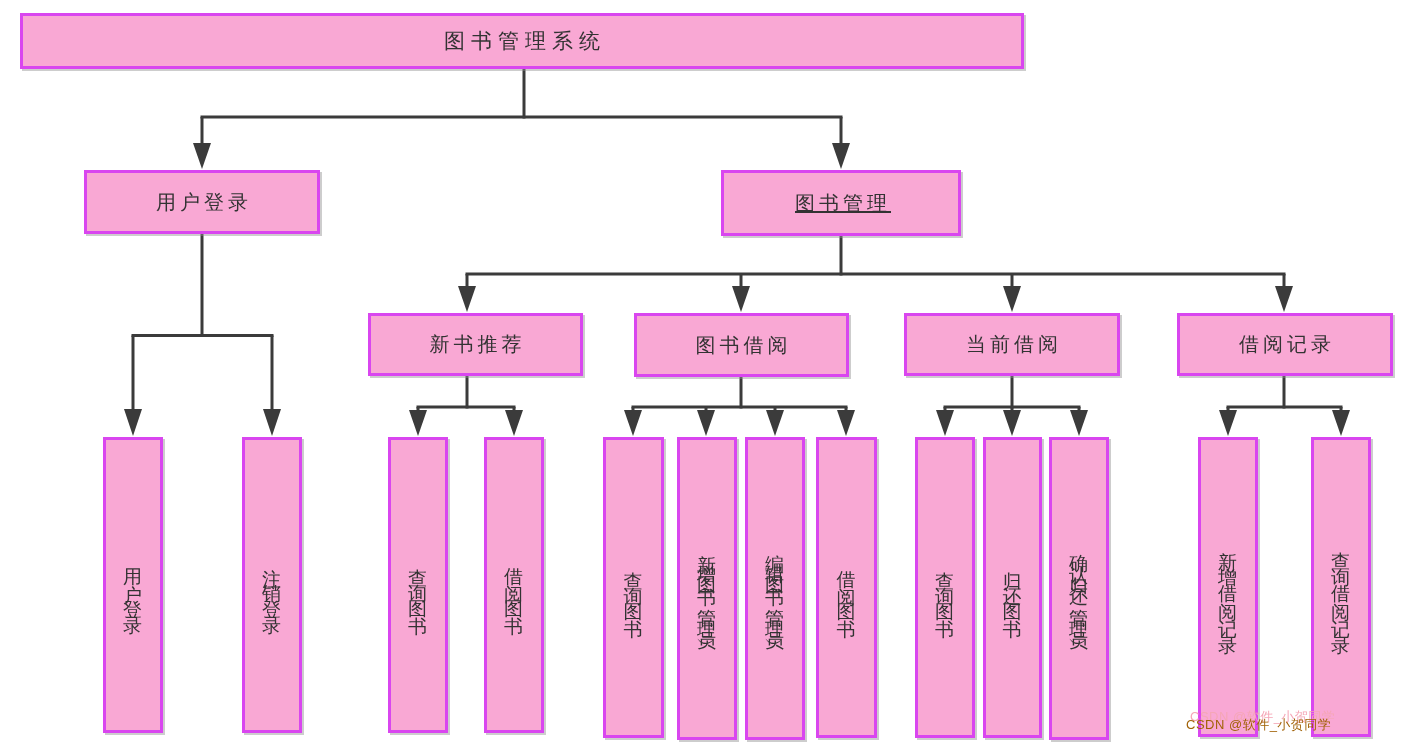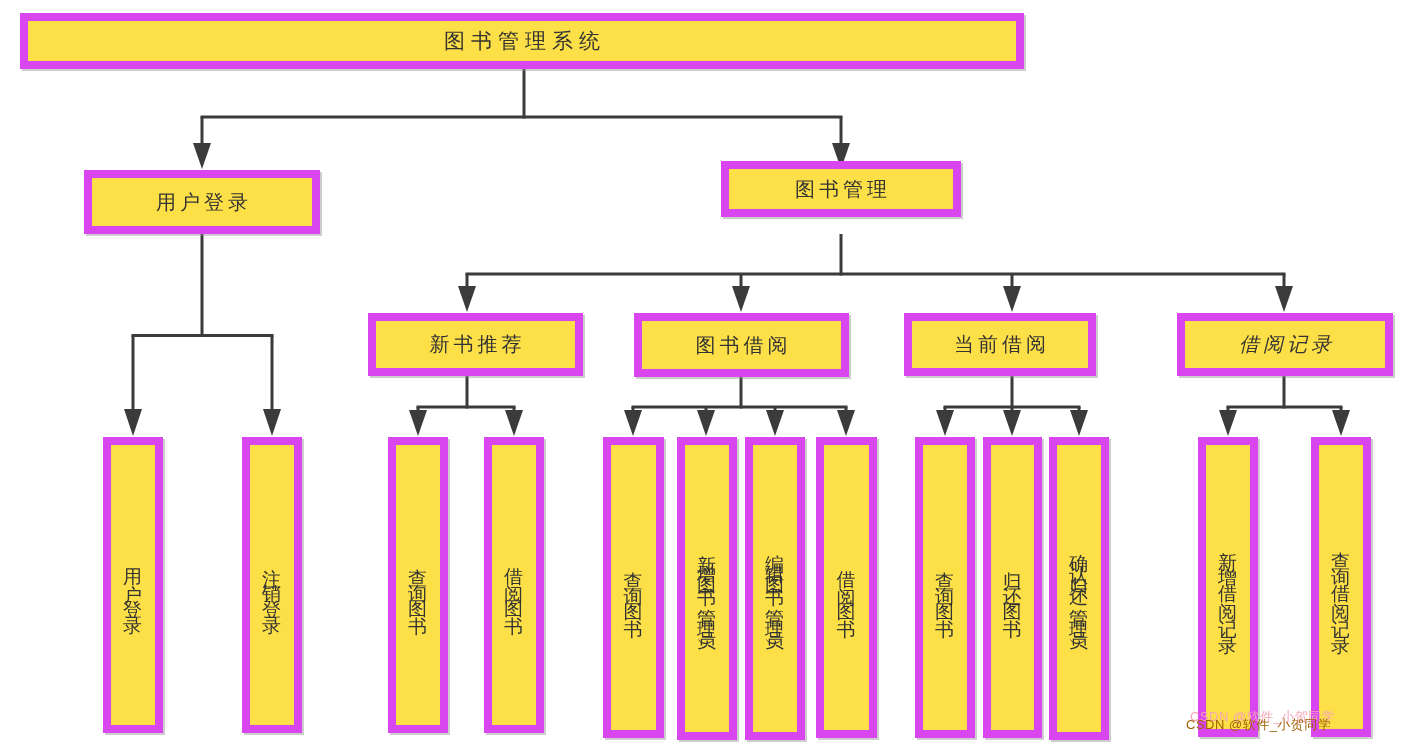--- a/index.html
+++ b/index.html
@@ -5,22 +5,22 @@
   html,body{
     margin:0;padding:0;background:#ffffff;
     width:1405px;height:747px;overflow:hidden;
     font-family:"Liberation Sans",sans-serif;
   }
   #canvas{position:relative;width:1405px;height:747px;background:#ffffff;}
   #connectors{position:absolute;left:0;top:0;width:1405px;height:747px;}
   #connectors line{stroke:#3b3b3b;stroke-width:3;}
   #connectors polygon{fill:#3b3b3b;stroke:none;}
   .hbox,.vbox{
-    position:absolute;box-sizing:border-box;background:#fde047;
-    border:8px solid #d946ef;
+    position:absolute;box-sizing:border-box;background:#f9a8d4;
+    border:3px solid #d946ef;
     box-shadow:2px 2px 0 rgba(145,145,145,0.45);
     display:flex;align-items:center;justify-content:center;
     color:#333333;
   }
   .hbox span{font-size:20px;letter-spacing:4px;padding-left:4px;white-space:nowrap;}
   .root-box span{font-size:21px;letter-spacing:6px;padding-left:6px;}
   .vt{
     writing-mode:vertical-rl;text-orientation:mixed;
     font-size:19px;line-height:1;color:#333333;white-space:nowrap;
   }
@@ -116,34 +116,34 @@
     </g>
   </svg>
 
   <div class="hbox root-box" style="left:20px;top:13px;width:1004px;height:56px;">
     <span>图书管理系统</span>
   </div>
 
   <div class="hbox" style="left:84px;top:170px;width:236px;height:64px;">
     <span>用户登录</span>
   </div>
-  <div class="hbox" style="left:721px;top:161px;width:240px;height:56px;">
+  <div class="hbox" style="left:721px;top:170px;width:240px;height:66px;text-decoration:underline;">
     <span>图书管理</span>
   </div>
 
   <div class="hbox" style="left:368px;top:313px;width:215px;height:63px;">
     <span>新书推荐</span>
   </div>
   <div class="hbox" style="left:634px;top:313px;width:215px;height:64px;">
     <span>图书借阅</span>
   </div>
-  <div class="hbox" style="left:904px;top:313px;width:192px;height:63px;">
+  <div class="hbox" style="left:904px;top:313px;width:216px;height:63px;">
     <span>当前借阅</span>
   </div>
-  <div class="hbox" style="left:1177px;top:313px;width:216px;height:63px;font-style:italic;">
+  <div class="hbox" style="left:1177px;top:313px;width:216px;height:63px;">
     <span>借阅记录</span>
   </div>
 
   <div class="vbox" style="left:103px;top:437px;width:60px;height:296px;">
     <span class="vt sp4">用户登录</span>
   </div>
   <div class="vbox" style="left:242px;top:437px;width:60px;height:296px;">
     <span class="vt sp4">注销登录</span>
   </div>
 

